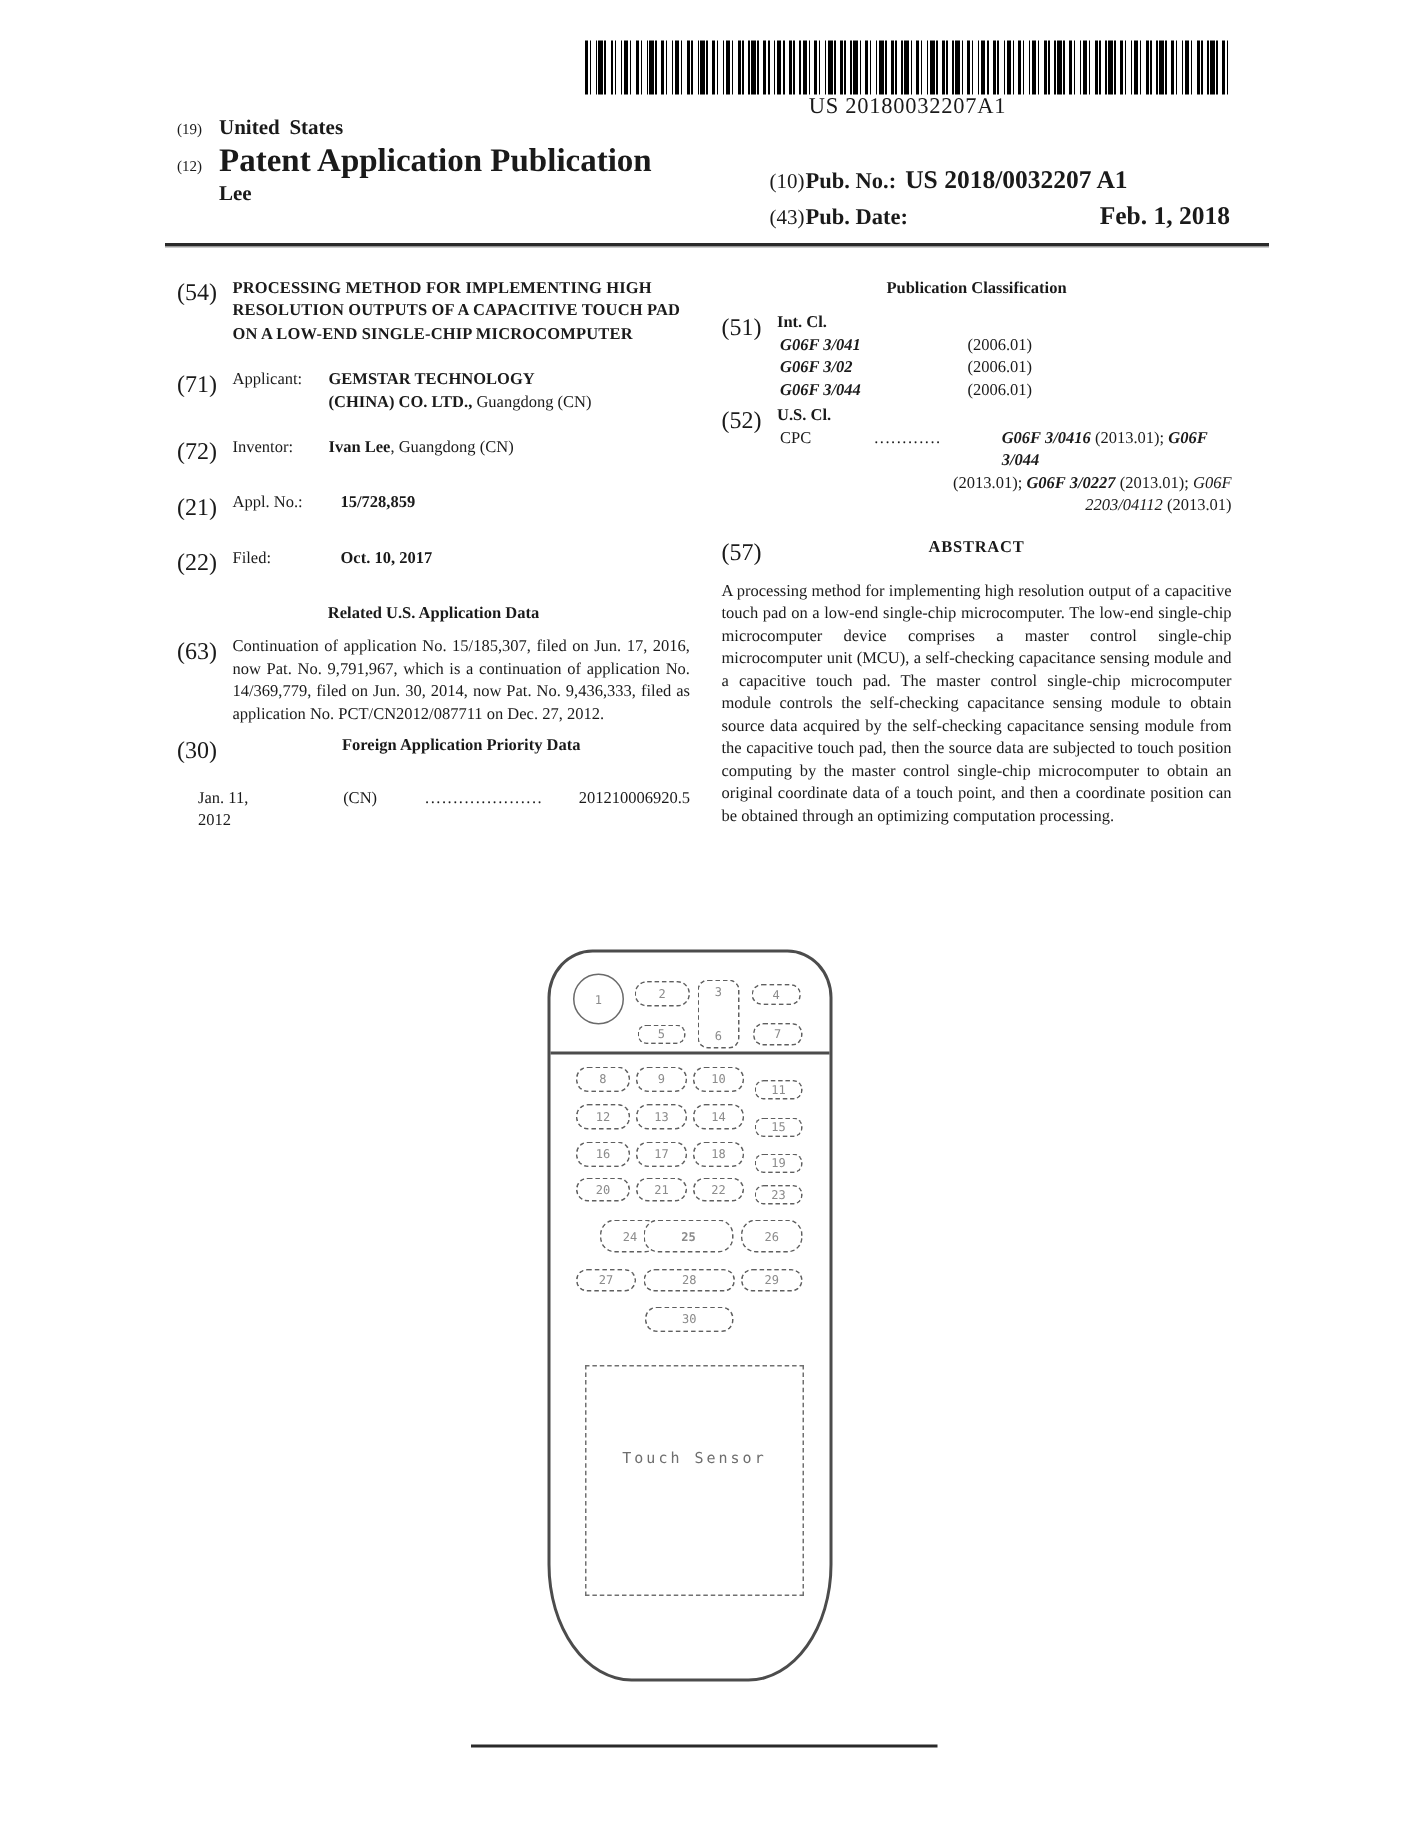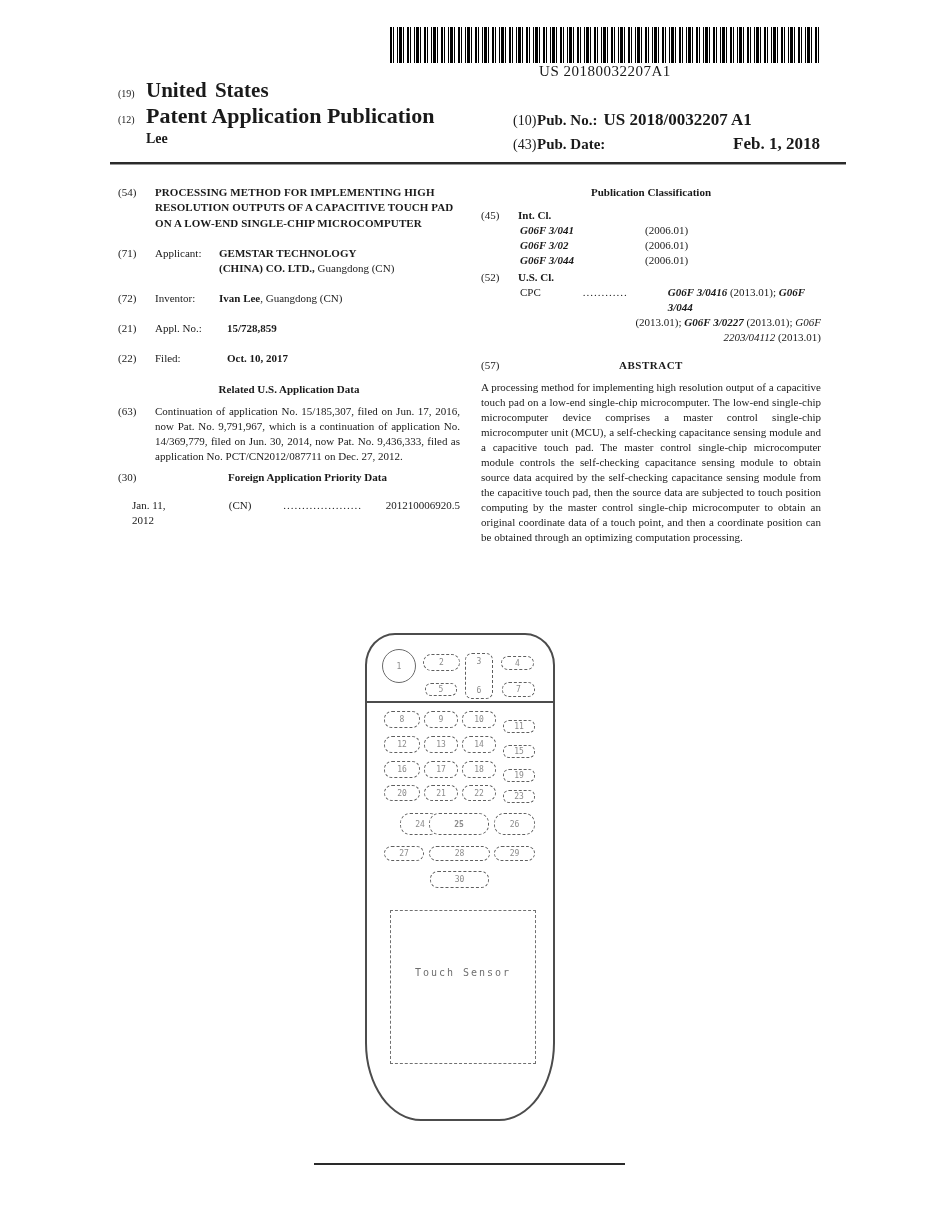--- a/index.html
+++ b/index.html
@@ -26,41 +26,41 @@
   }
   .barcode-label {
     position:absolute; left:390px; top:63px; width:430px;
     text-align:center; font-size:15px; letter-spacing:0.5px;
   }
 
   
   .hdr-left { position:absolute; left:118px; top:78px; width:430px; }
   .hdr-row { display:flex; align-items:baseline; }
   .hdr-num { font-size:10px; width:28px; flex:0 0 28px; }
-  .hdr-country { font-size:21px; font-weight:bold; word-spacing:3px; }
+  .hdr-country { font-size:14px; font-weight:bold; word-spacing:3px; }
   .hdr-doctype { font-size:22px; font-weight:bold; }
   .hdr-surname { font-size:14px; font-weight:bold; margin:2px 0 0 28px; }
 
   .hdr-right { position:absolute; left:513px; top:110px; width:307px; }
   .pub-row { display:flex; align-items:baseline; margin-bottom:4px; }
   .pub-num { font-size:14px; width:24px; flex:0 0 24px; }
   .pub-label { font-size:15px; font-weight:bold; }
   .pub-value { font-size:17px; font-weight:bold; margin-left:6px; }
   .pub-date-value { margin-left:auto; }
 
   .hdr-rule { position:absolute; left:110px; top:162px; width:736px; height:3px;
               border-top:2px solid #2a2a2a; border-bottom:1px solid #999; }
 
   
   .col { position:absolute; top:185px; font-size:11px; line-height:1.36; }
   .col-left  { left:118px; width:342px; }
   .col-right { left:481px; width:340px; }
 
   .item { display:flex; align-items:flex-start; }
-  .inum { flex:0 0 37px; font-size:11px; }
+  .inum { flex:0 0 37px; font-size:16px; }
   .ibody { flex:1; }
   .b { font-weight:bold; }
   .bi { font-weight:bold; font-style:italic; }
   .i { font-style:italic; }
 
   .title-text { font-weight:bold; width:250px; letter-spacing:0.1px; line-height:1.4; }
 
   .kv { display:flex; }
   .kv-label { flex:0 0 64px; }
   .kv-label-w { flex:0 0 72px; }
@@ -215,21 +215,21 @@
       <span class="priority-dots">........................</span>
       <span class="priority-no">201210006920.5</span>
     </div>
   </div>
 
   <div class="col col-right">
 
     <div class="sec-heading">Publication Classification</div>
 
     <div class="item" style="margin-top:8px;">
-      <span class="inum">(45)</span>
+      <span class="inum">(51)</span>
       <div class="ibody">
         <div class="b">Int. Cl.</div>
         <div class="intcl-row">
           <span class="bi intcl-code">G06F 3/041</span>
           <span>(2006.01)</span>
         </div>
         <div class="intcl-row">
           <span class="bi intcl-code">G06F 3/02</span>
           <span>(2006.01)</span>
         </div>

